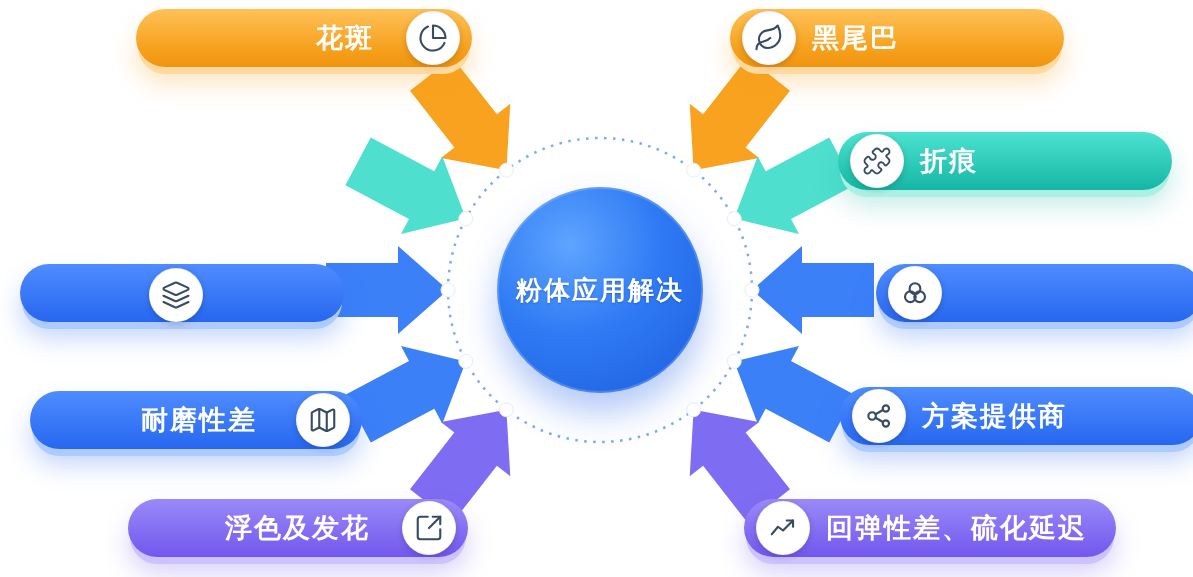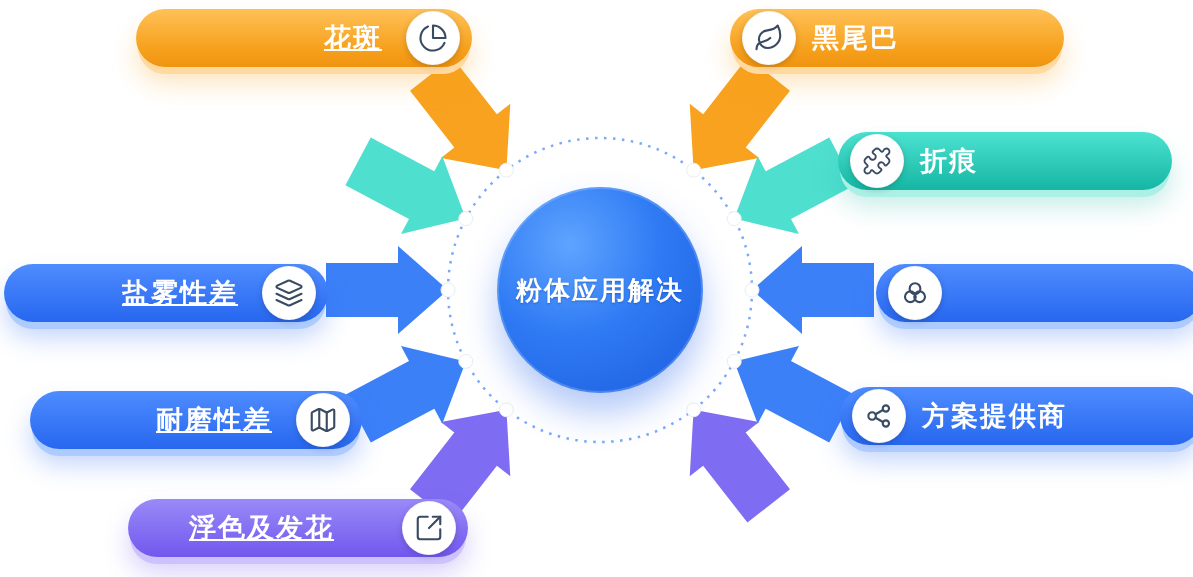--- a/index.html
+++ b/index.html
@@ -9,21 +9,21 @@
   }
   .connector-layer{position:absolute;left:0;top:0;width:1193px;height:577px;pointer-events:none;}
 
   
   .pill{
     position:absolute;height:58px;border-radius:29px;display:flex;align-items:center;
     color:#ffffff;font-weight:bold;font-size:27px;letter-spacing:2px;white-space:nowrap;
   }
   .pill.left{justify-content:flex-end;padding-right:12px;}
   .pill.right{justify-content:flex-start;padding-left:12px;align-items:center;}
-  .pill.left .pill-label{margin-right:24px;text-decoration:underline;}
+  .pill.left .pill-label{margin-right:32px;}
   .pill.right .pill-label{margin-left:16px;}
 
   .orange{background:linear-gradient(180deg,#FFC157 0%,#F6A01C 70%,#F09410 100%);
           box-shadow:0 9px 0 -2px #FFD9A0,0 16px 26px rgba(244,158,18,.28);}
   .teal{background:linear-gradient(180deg,#4CE2D0 0%,#16B6A4 100%);
         box-shadow:0 9px 0 -2px #ACEFE5,0 16px 26px rgba(23,182,164,.25);}
   .blue{background:linear-gradient(180deg,#4E8CFF 0%,#2767EF 100%);
         box-shadow:0 9px 0 -2px #AECBFF,0 16px 26px rgba(41,103,239,.28);}
   .purple{background:linear-gradient(180deg,#998AF8 0%,#7257EE 100%);
           box-shadow:0 9px 0 -2px #CDC2FB,0 16px 26px rgba(114,87,238,.28);}
@@ -33,25 +33,25 @@
     display:flex;align-items:center;justify-content:center;
     box-shadow:0 2px 6px rgba(0,0,0,.18), inset 0 0 0 1px rgba(0,0,0,.04);
   }
   .icon-badge svg{stroke:#394B63;}
 
   
   .pos-huaban{left:136px;top:9px;width:324px;}
   .pos-heiweiba{left:730px;top:9px;width:322px;}
   .pos-yinwen{left:36px;top:132px;width:314px;}
   .pos-zhehen{left:838px;top:132px;width:322px;}
-  .pos-yanwu{left:4px;top:264px;width:312px;}
+  .pos-yanwu{left:20px;top:264px;width:312px;flex-direction:column;}
   .pos-qiwei{left:876px;top:264px;width:314px;}
-  .pos-naimo{left:30px;top:391px;width:320px;}
+  .pos-naimo{left:30px;top:391px;width:320px;gap:7px;}
   .pos-shousuo{left:840px;top:387px;width:350px;}
-  .pos-fuse{left:128px;top:499px;width:328px;gap:44px;}
+  .pos-fuse{left:128px;top:499px;width:328px;}
   .pos-huitan{left:744px;top:499px;width:360px;}
 
   
   .center-circle{
     position:absolute;left:497px;top:187px;width:206px;height:206px;border-radius:50%;
     background:radial-gradient(circle at 35% 28%,#5FA4FF 0%,#2F7BF4 45%,#1C5CDE 100%);
     box-shadow:0 20px 35px rgba(37,99,235,.35), inset 0 0 0 2px rgba(255,255,255,.18);
     display:flex;flex-direction:row;align-items:center;justify-content:center;
     color:#ffffff;font-weight:bold;font-size:26px;letter-spacing:2px;line-height:37px;
     text-shadow:0 1px 2px rgba(0,40,120,.35);
@@ -187,18 +187,27 @@
     <span class="pill-label">浮色及发花</span>
     <span class="icon-badge">
       <svg width="30" height="30" viewBox="0 0 24 24" fill="none" stroke-width="1.7" stroke-linecap="round" stroke-linejoin="round">
         <path d="M21 13v6a2 2 0 0 1-2 2H5a2 2 0 0 1-2-2V5a2 2 0 0 1 2-2h6"></path>
         <path d="m21 3-9 9"></path>
           <path d="M15 3h6v6"></path>
       </svg>
     </span>
   </div>
 
+  <div class="pill right purple pos-huitan">
+    <span class="icon-badge">
+      <svg width="30" height="30" viewBox="0 0 24 24" fill="none" stroke-width="1.7" stroke-linecap="round" stroke-linejoin="round">
+        <path d="M3 17l5-6 4 3 8-8"></path>
+          <path d="M15 6h5v5"></path>
+      </svg>
+    </span>
+    <span class="pill-label">回弹性差、硫化延迟</span>
+  </div>
 
   <div class="center-circle">
     <div>粉体应用解决</div>
   </div>
 
 </div>
 
 </body></html>

